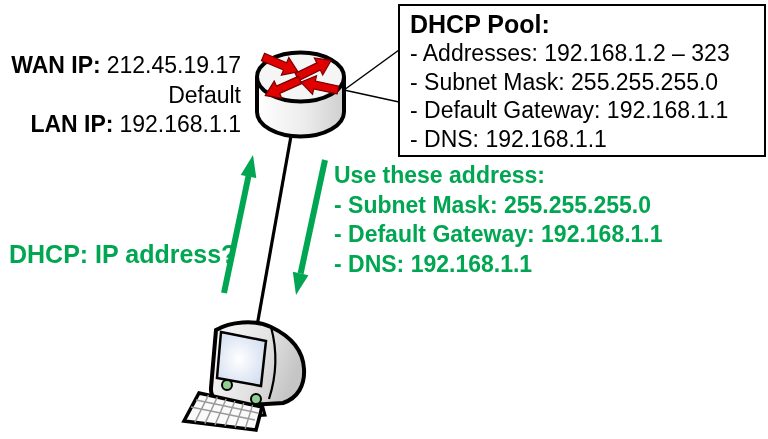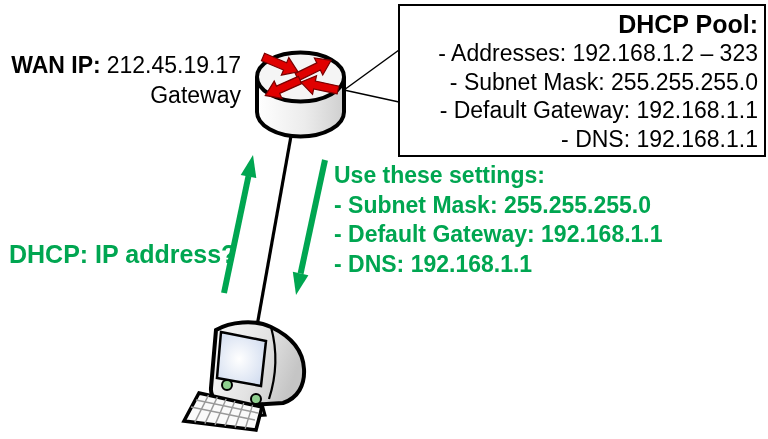--- a/index.html
+++ b/index.html
@@ -13,21 +13,21 @@
 
   .router-labels{
     position:absolute;left:0;top:51px;width:241px;
     text-align:right;font-size:23px;line-height:29.5px;white-space:nowrap;
   }
   .router-labels .vlabel{margin-right:6px;margin-top:47px;}
 
   .pool-box{
     position:absolute;left:398px;top:4px;width:368px;height:153px;
     box-sizing:border-box;border:2px solid #000;background:#fff;
-    padding:3px 6px 6px 10px;font-size:23px;line-height:28.5px;white-space:nowrap;text-align:right;
+    padding:3px 6px 6px 10px;font-size:23px;line-height:28.5px;white-space:nowrap;
   }
   .pool-title{font-size:25px;line-height:30px;}
 
   .request-label{
     position:absolute;left:9px;top:215px;
     font-size:25px;white-space:nowrap;margin-top:25px;
   }
 
   .offer-block{
     position:absolute;left:334px;top:161px;
@@ -105,33 +105,36 @@
           <line x1="252.6" y1="404.9" x2="245.2" y2="428.7"></line>
         </g>
       </g>
     </g>
   </svg>
 
   <div class="router-labels">
     <div>
       <span class="b vlabel">WAN IP:</span><span>212.45.19.17</span>
     </div>
-    <div>Gateway</div>
+    <div>Default</div>
+    <div>
+      <span class="b vlabel">LAN IP:</span><span>192.168.1.1</span>
+    </div>
   </div>
 
   <div class="pool-box">
     <div class="pool-title b">DHCP Pool:</div>
     <div>- Addresses: 192.168.1.2 – 323</div>
     <div>- Subnet Mask: 255.255.255.0</div>
     <div>- Default Gateway: 192.168.1.1</div>
     <div>- DNS: 192.168.1.1</div>
   </div>
 
   <div class="request-label green b">DHCP: IP address?</div>
 
   <div class="offer-block green b">
-    <div>Use these settings:</div>
+    <div>Use these address:</div>
     <div>- Subnet Mask: 255.255.255.0</div>
     <div>- Default Gateway: 192.168.1.1</div>
     <div>- DNS: 192.168.1.1</div>
   </div>
 
 </div>
 
 </body></html>

